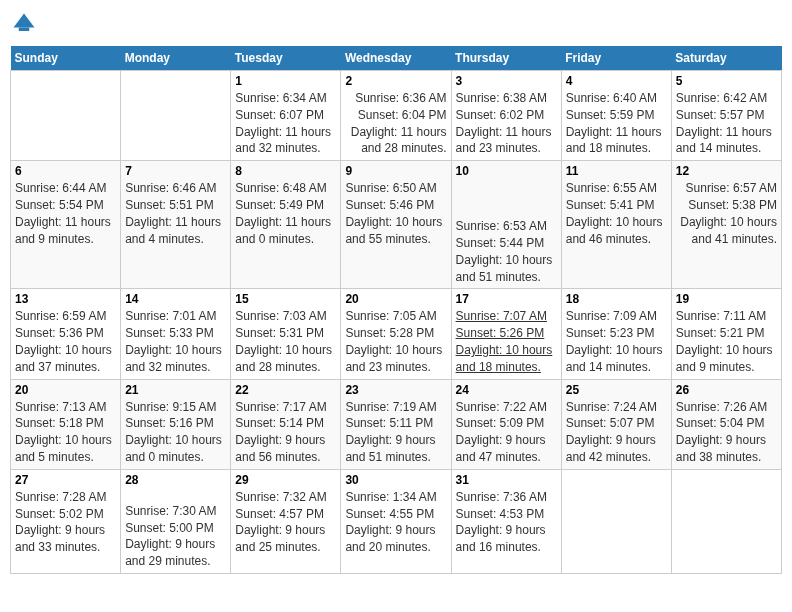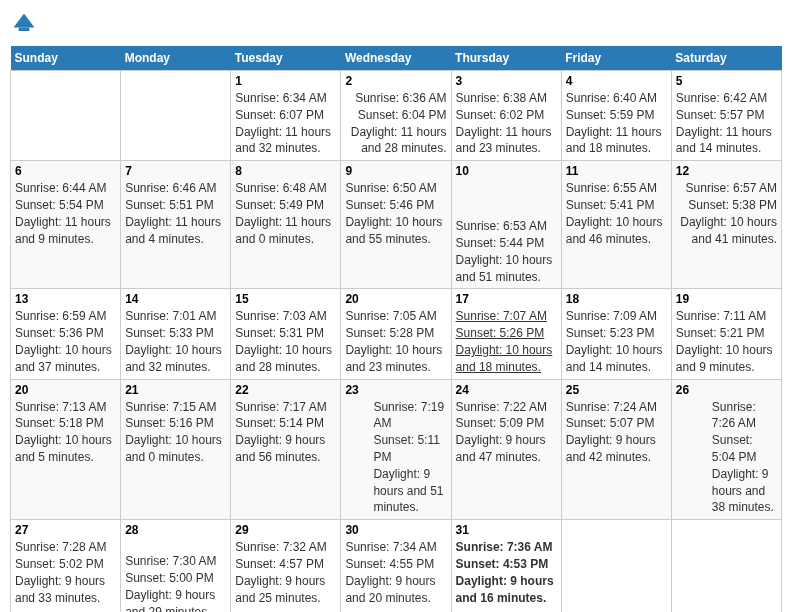--- a/index.html
+++ b/index.html
@@ -241,51 +241,51 @@
       </tr>
       <tr>
         <td>
           <div class="day-num">20</div>
           <div class="day-detail" style="white-space: pre-line;">Sunrise: 7:13 AM
 Sunset: 5:18 PM
 Daylight: 10 hours and 5 minutes.</div>
         </td>
         <td>
           <div class="day-num">21</div>
-          <div class="day-detail" style="white-space: pre-line;">Sunrise: 7:15 AM
+          <div class="day-detail" style="white-space: pre-line;">Sunrise: 9:15 AM
 Sunset: 5:16 PM
 Daylight: 10 hours and 0 minutes.</div>
         </td>
         <td>
           <div class="day-num">22</div>
           <div class="day-detail" style="white-space: pre-line;">Sunrise: 7:17 AM
 Sunset: 5:14 PM
 Daylight: 9 hours and 56 minutes.</div>
         </td>
         <td>
           <div class="day-num">23</div>
-          <div class="day-detail" style="white-space: pre-line; margin-left: 28px;">Sunrise: 7:19 AM
+          <div class="day-detail" style="white-space: pre-line;">Sunrise: 7:19 AM
 Sunset: 5:11 PM
 Daylight: 9 hours and 51 minutes.</div>
         </td>
         <td>
           <div class="day-num">24</div>
           <div class="day-detail" style="white-space: pre-line;">Sunrise: 7:22 AM
 Sunset: 5:09 PM
 Daylight: 9 hours and 47 minutes.</div>
         </td>
         <td>
           <div class="day-num">25</div>
           <div class="day-detail" style="white-space: pre-line;">Sunrise: 7:24 AM
 Sunset: 5:07 PM
 Daylight: 9 hours and 42 minutes.</div>
         </td>
         <td>
           <div class="day-num">26</div>
-          <div class="day-detail" style="white-space: pre-line; margin-left: 36px;">Sunrise: 7:26 AM
+          <div class="day-detail" style="white-space: pre-line;">Sunrise: 7:26 AM
 Sunset: 5:04 PM
 Daylight: 9 hours and 38 minutes.</div>
         </td>
       </tr>
       <tr>
         <td>
           <div class="day-num">27</div>
           <div class="day-detail" style="white-space: pre-line;">Sunrise: 7:28 AM
 Sunset: 5:02 PM
 Daylight: 9 hours and 33 minutes.</div>
@@ -297,27 +297,27 @@
 Daylight: 9 hours and 29 minutes.</div>
         </td>
         <td>
           <div class="day-num">29</div>
           <div class="day-detail" style="white-space: pre-line;">Sunrise: 7:32 AM
 Sunset: 4:57 PM
 Daylight: 9 hours and 25 minutes.</div>
         </td>
         <td>
           <div class="day-num">30</div>
-          <div class="day-detail" style="white-space: pre-line;">Sunrise: 7:34 AM
+          <div class="day-detail" style="white-space: pre-line;">Sunrise: 1:34 AM
 Sunset: 4:55 PM
 Daylight: 9 hours and 20 minutes.</div>
         </td>
         <td>
           <div class="day-num">31</div>
-          <div class="day-detail" style="white-space: pre-line; font-weight: bold;">Sunrise: 7:36 AM
+          <div class="day-detail" style="white-space: pre-line;">Sunrise: 7:36 AM
 Sunset: 4:53 PM
 Daylight: 9 hours and 16 minutes.</div>
         </td>
         <td class="empty"></td>
         <td class="empty"></td>
       </tr>
     </tbody>
 </table>
 
 </body></html>

